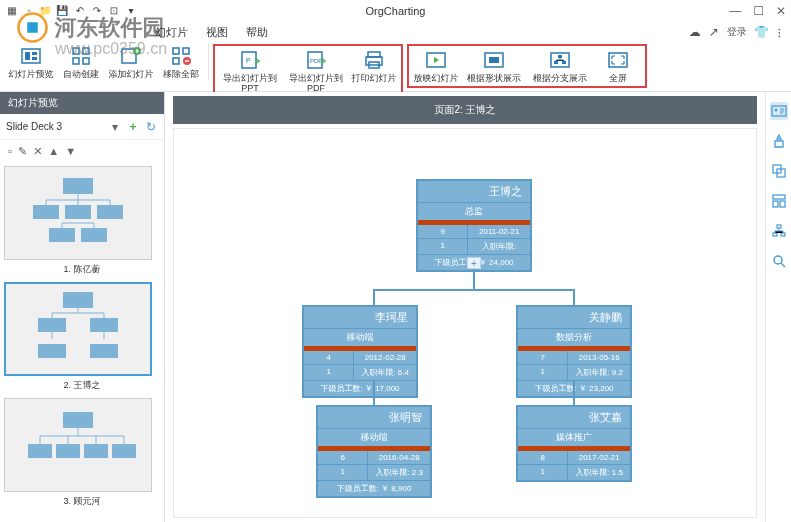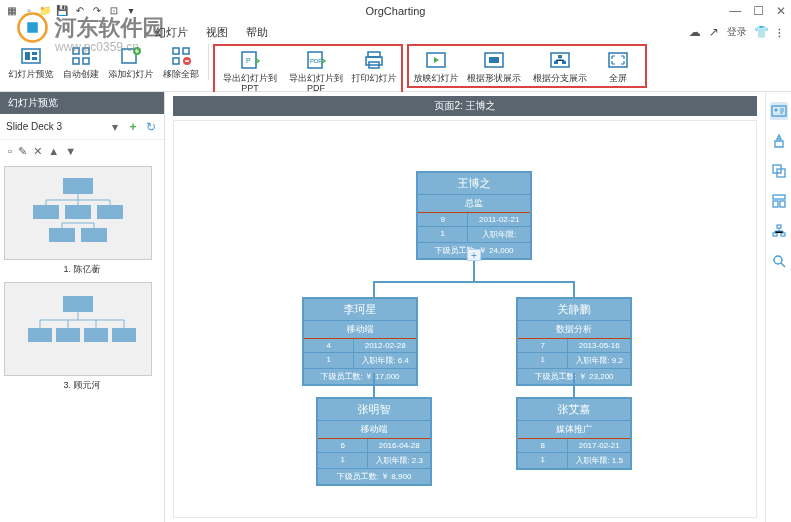--- a/index.html
+++ b/index.html
@@ -2,21 +2,21 @@
 <html><head>
 <meta charset="utf-8">
 <style>
 * { margin: 0; padding: 0; box-sizing: border-box; font-family: "Microsoft YaHei", sans-serif; }
 body { width: 791px; height: 522px; background: #fff; overflow: hidden; position: relative; }
 
 
 .watermark { position: absolute; top: 10px; left: 15px; z-index: 100; pointer-events: none; }
 .wm-icon { display: inline-block; width: 35px; height: 35px; vertical-align: middle; }
 .wm-text { display: inline-block; font-size: 22px; font-weight: bold; color: #333; vertical-align: middle; opacity: 0.6; }
-.wm-sub { font-size: 12px; color: #888; display: block; margin-left: 40px; margin-top: -5px; opacity: 0.6; }
+.wm-sub { font-size: 16px; color: #888; display: block; margin-left: 40px; margin-top: -5px; opacity: 0.6; }
 
 
 .titlebar { height: 22px; background: #fff; display: flex; align-items: center; justify-content: center; position: relative; border-bottom: 1px solid transparent; }
 .titlebar-left { position: absolute; left: 5px; display: flex; gap: 3px; align-items: center; }
 .titlebar-left .qicon { width: 14px; height: 14px; display: flex; align-items: center; justify-content: center; font-size: 10px; color: #444; }
 .title-text { font-size: 11px; color: #333; }
 .win-controls { position: absolute; right: 5px; display: flex; gap: 12px; align-items: center; }
 .win-controls span { font-size: 12px; color: #666; cursor: pointer; }
 
 
@@ -47,33 +47,33 @@
 .slide-tools span { font-size: 11px; color: #666; cursor: pointer; }
 
 .slides-list { flex: 1; overflow-y: auto; padding: 4px; }
 .slide-thumb { margin-bottom: 6px; cursor: pointer; }
 .slide-thumb.selected .thumb-img { border: 2px solid #4a9cd6; }
 .thumb-img { width: 148px; height: 94px; background: #f0f0f0; border: 1px solid #ccc; display: flex; align-items: center; justify-content: center; position: relative; }
 .thumb-label { font-size: 9px; color: #333; text-align: center; margin-top: 3px; }
 
 
 .canvas-area { flex: 1; background: #fff; position: relative; display: flex; flex-direction: column; }
-.page-header { height: 20px; background: #5a6570; color: #fff; font-size: 10px; display: flex; align-items: center; justify-content: center; margin: 4px 8px 0 8px; }
+.page-header { height: 28px; background: #5a6570; color: #fff; font-size: 10px; display: flex; align-items: center; justify-content: center; margin: 4px 8px 0 8px; }
 .canvas { flex: 1; position: relative; margin: 4px 8px 4px 8px; border: 1px solid #e8e8e8; background: #fff; overflow: hidden; }
 
 
 .right-toolbar { width: 26px; background: #fff; border-left: 1px solid #e8e8e8; display: flex; flex-direction: column; align-items: center; gap: 12px; padding-top: 10px; }
 .right-toolbar .rtool { width: 18px; height: 18px; display: flex; align-items: center; justify-content: center; color: #4a9cd6; cursor: pointer; font-size: 14px; }
 .right-toolbar .rtool.selected { background: #d8e8f5; border-radius: 2px; }
 
 
 .org-container { position: relative; width: 100%; height: 100%; }
 .org-node { position: absolute; background: #7eb3d6; border: 2px solid #5a9bc7; color: #fff; font-size: 9px; }
-.org-node .node-title { text-align: center; padding: 3px 0; font-size: 11px; border-bottom: 1px solid #5a9bc7; }
-.org-node .node-sub { text-align: center; padding: 2px 0; font-size: 9px; border-bottom: 1px solid #c2410c; }
+.org-node .node-title { text-align: right; padding: 3px 8px; font-size: 11px; border-bottom: 1px solid #5a9bc7; }
+.org-node .node-sub { text-align: center; padding: 2px 0; font-size: 9px; border-bottom: 5px solid #c2410c; }
 .org-node .node-row { display: flex; border-bottom: 1px solid #5a9bc7; }
 .org-node .node-row:last-child { border-bottom: none; }
 .org-node .cell { padding: 2px 4px; font-size: 8px; }
 .org-node .cell.l { border-right: 1px solid #5a9bc7; width: 45%; text-align: center; }
 .org-node .cell.r { width: 55%; text-align: center; }
 .org-node .cell.full { width: 100%; text-align: center; }
 
 
 .connector { position: absolute; background: #5a9bc7; }
 
@@ -278,20 +278,33 @@
               <rect x="25" y="35" width="26" height="14" fill="#7eb3d6"></rect>
               <rect x="57" y="35" width="26" height="14" fill="#7eb3d6"></rect>
               <rect x="89" y="35" width="26" height="14" fill="#7eb3d6"></rect>
               <rect x="41" y="58" width="26" height="14" fill="#7eb3d6"></rect>
               <rect x="73" y="58" width="26" height="14" fill="#7eb3d6"></rect>
               <path d="M70 24v6M38 35v-5h64v5M70 30v5M54 58v-5h32v5" stroke="#7eb3d6" stroke-width="1" fill="none"></path>
             </svg>
           </div>
         <div class="thumb-label">1. 陈亿蘅</div>
       </div>
+      <div class="slide-thumb selected">
+        <div class="thumb-img">
+            <svg width="140" height="86" viewBox="0 0 140 86">
+              <rect x="55" y="6" width="30" height="16" fill="#7eb3d6"></rect>
+              <rect x="30" y="32" width="28" height="14" fill="#7eb3d6"></rect>
+              <rect x="82" y="32" width="28" height="14" fill="#7eb3d6"></rect>
+              <rect x="30" y="58" width="28" height="14" fill="#7eb3d6"></rect>
+              <rect x="82" y="58" width="28" height="14" fill="#7eb3d6"></rect>
+              <path d="M70 22v5M44 32v-5h52v5M44 46v7M96 46v7" stroke="#7eb3d6" stroke-width="1" fill="none"></path>
+            </svg>
+          </div>
+        <div class="thumb-label">2. 王博之</div>
+      </div>
       <div class="slide-thumb">
         <div class="thumb-img">
             <svg width="140" height="86" viewBox="0 0 140 86">
               <rect x="55" y="10" width="30" height="16" fill="#7eb3d6"></rect>
               <rect x="20" y="42" width="24" height="14" fill="#7eb3d6"></rect>
               <rect x="48" y="42" width="24" height="14" fill="#7eb3d6"></rect>
               <rect x="76" y="42" width="24" height="14" fill="#7eb3d6"></rect>
               <rect x="104" y="42" width="24" height="14" fill="#7eb3d6"></rect>
               <path d="M70 26v8M32 42v-8h84v8M60 34v8M88 34v8" stroke="#7eb3d6" stroke-width="1" fill="none"></path>
             </svg>

